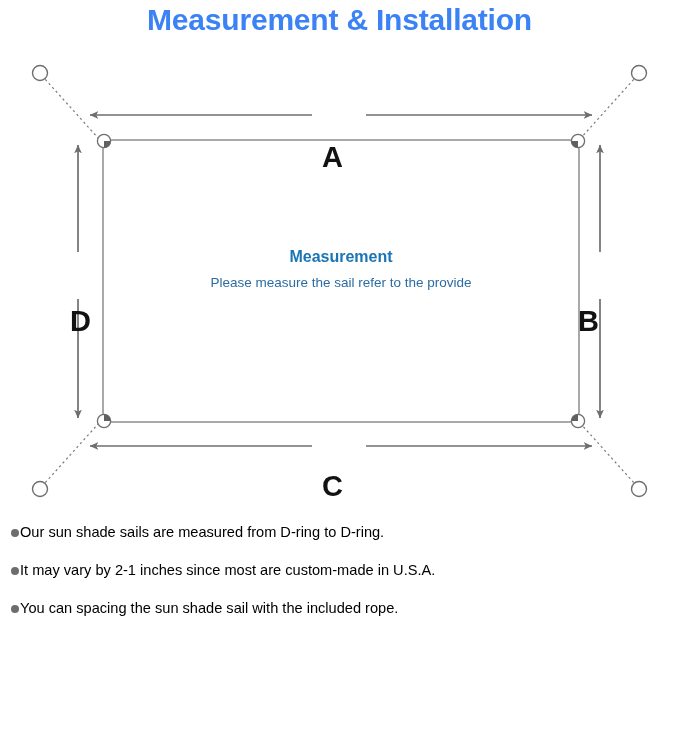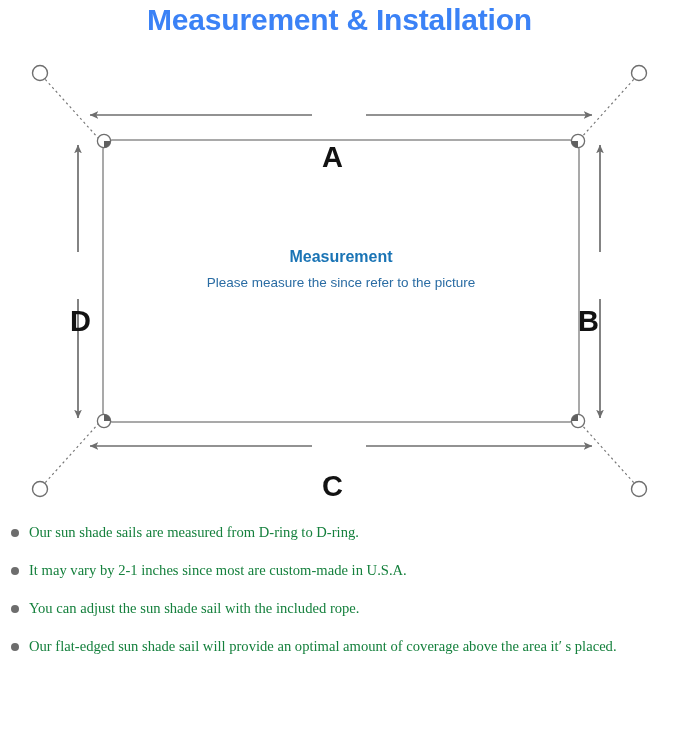--- a/index.html
+++ b/index.html
@@ -80,27 +80,26 @@
 
   
   .notes {
     position: absolute;
     left: 0;
     top: 522px;
     width: 679px;
   }
   .note-row {
     position: relative;
-    padding-left: 29px;
+    padding-left: 20px;
     padding-right: 8px;
     margin-bottom: 17px;
-    color: #15803d;
+    color: #000000;
     font-size: 14.6px;
     line-height: 21px;
-    font-family: Liberation Serif, serif;
   }
   .note-row:last-child { margin-bottom: 0; }
   .note-bullet {
     position: absolute;
     left: 11px;
     top: 7px;
     width: 8px;
     height: 8px;
     border-radius: 50%;
     background: #6d6d6d;
@@ -177,34 +176,30 @@
     </g>
   </svg>
 
   <div class="dim-letter dim-a">A</div>
   <div class="dim-letter dim-b">B</div>
   <div class="dim-letter dim-c">C</div>
   <div class="dim-letter dim-d">D</div>
 
   <div class="center-label">
     <div class="center-title">Measurement</div>
-    <div class="center-sub">Please measure the since refer to the picture</div>
+    <div class="center-sub">Please measure the sail refer to the provide</div>
   </div>
 </div>
 
 <div class="notes">
   <div class="note-row">
     <span class="note-bullet"></span>
     <span>Our sun shade sails are measured from D-ring to D-ring.</span>
   </div>
   <div class="note-row">
     <span class="note-bullet"></span>
     <span>It may vary by 2-1 inches since most are custom-made in U.S.A.</span>
   </div>
   <div class="note-row">
     <span class="note-bullet"></span>
-    <span>You can adjust the sun shade sail with the included rope.</span>
-  </div>
-  <div class="note-row">
-    <span class="note-bullet"></span>
-    <span>Our flat-edged sun shade sail will provide an optimal amount of coverage above the area it′ s placed.</span>
+    <span>You can spacing the sun shade sail with the included rope.</span>
   </div>
 </div>
 
 </body></html>

